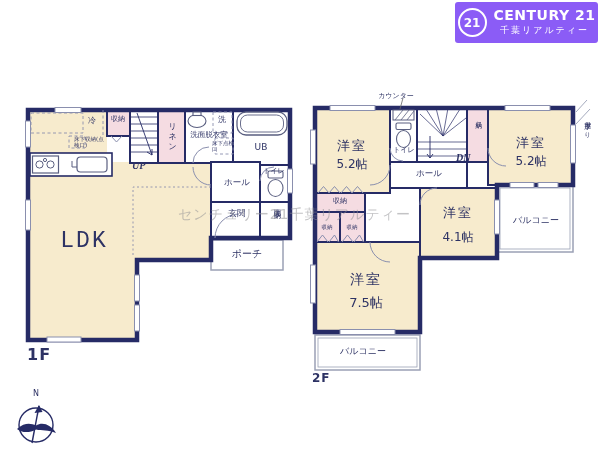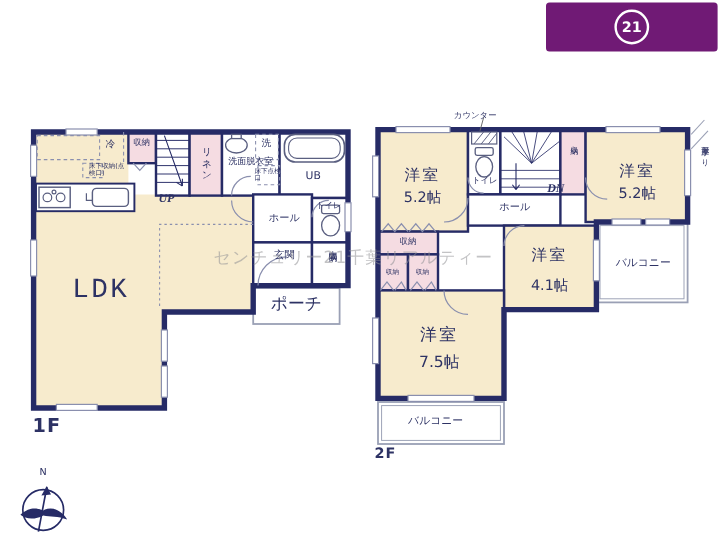--- a/index.html
+++ b/index.html
@@ -9,37 +9,41 @@
   .lbl{position:absolute;color:#2d3264;white-space:nowrap;
        line-height:1.12;transform:translate(-50%,-50%);z-index:5;}
   .lbl.tl{transform:none;}
   .lbl.v{writing-mode:vertical-rl;transform:translateX(-50%);letter-spacing:1px;}
   .lbl.wrap{white-space:normal;}
   .updn{font-family:"Liberation Serif",serif;font-style:italic;font-weight:bold;}
   .floorlbl{font-weight:bold;letter-spacing:1px;}
   .roomname{letter-spacing:2px;font-family:Liberation Mono, monospace;}
   .watermark{position:absolute;left:178px;top:206px;font-size:14px;letter-spacing:1px;
              color:rgba(145,145,150,0.55);z-index:9;white-space:nowrap;}
-  .logo{position:absolute;left:455px;top:2px;width:143px;height:41px;background:#701a75;
+  .logo{position:absolute;left:455px;top:2px;width:143px;height:41px;background:#8b5cf6;
         border-radius:3px;display:flex;align-items:center;justify-content:center;gap:7px;
         color:#fff;z-index:10;}
   .logo-badge{width:25px;height:25px;border:2.5px solid #fff;border-radius:50%;
         display:flex;align-items:center;justify-content:center;font-weight:bold;
         font-size:12px;flex:none;}
   .logo-brand{font-size:14px;font-weight:bold;letter-spacing:0.5px;line-height:1.1;}
   .logo-sub{font-size:9px;letter-spacing:2px;text-align:center;margin-top:1px;}
 </style>
 </head>
 <body>
 
 <div class="stage">
 
   <div class="logo">
     <div class="logo-badge">
       <span>21</span>
+    </div>
+    <div>
+      <div class="logo-brand">CENTURY 21</div>
+      <div class="logo-sub">千葉リアルティー</div>
     </div>
   </div>
 
   <svg style="left:25px;top:105px" width="272" height="245" viewBox="0 0 272 245">
 
     <path d="M3,5 L82,5 L82,57 L186,57 L186,155 L112,155 L112,235 L3,235 Z" fill="#f7ebcd"></path>
     <rect x="82" y="5" width="23" height="26" fill="#f5dce2" stroke="#262b66" stroke-width="2"></rect>
     <rect x="105" y="5" width="28" height="53" fill="#fff" stroke="#262b66" stroke-width="2"></rect>
     <rect x="133" y="5" width="27" height="53" fill="#f5dce2" stroke="#262b66" stroke-width="2"></rect>
     <rect x="160" y="5" width="48" height="53" fill="#fff" stroke="#262b66" stroke-width="2"></rect>
@@ -123,21 +127,21 @@
   <span class="lbl v" style="left:171px;top:117px;font-size:8px">リネン</span>
   <span class="lbl" style="left:209px;top:135px;font-size:7.5px">洗面脱衣室</span>
   <span class="lbl" style="left:222px;top:120px;font-size:8px">洗</span>
   <span class="lbl wrap" style="left:224px;top:146px;font-size:5.5px;width:24px">床下点検口</span>
   <span class="lbl wrap" style="left:91px;top:142px;font-size:5.5px;width:34px">床下収納(点検口)</span>
   <span class="lbl" style="left:261px;top:147px;font-size:9px">UB</span>
   <span class="lbl" style="left:237px;top:183px;font-size:8.5px">ホール</span>
   <span class="lbl" style="left:274px;top:172px;font-size:7px">トイレ</span>
   <span class="lbl" style="left:237px;top:214px;font-size:8.5px">玄関</span>
   <span class="lbl v" style="left:276px;top:203px;font-size:7px">土間収納</span>
-  <span class="lbl" style="left:247px;top:254px;font-size:14px">ポーチ</span>
+  <span class="lbl" style="left:247px;top:254px;font-size:10px">ポーチ</span>
   <span class="lbl roomname" style="left:84px;top:242px;font-size:23px">LDK</span>
   <span class="lbl tl floorlbl" style="left:27px;top:346px;font-size:16px">1F</span>
 
   <svg style="left:310px;top:90px" width="285" height="300" viewBox="0 0 285 300">
 
     <rect x="5" y="18" width="75" height="85" fill="#f7ebcd" stroke="#262b66" stroke-width="2"></rect>
     <rect x="80" y="18" width="27" height="54" fill="#fff" stroke="#262b66" stroke-width="2"></rect>
     <rect x="107" y="18" width="50" height="54" fill="#fff" stroke="#262b66" stroke-width="2"></rect>
     <rect x="157" y="18" width="21" height="54" fill="#f5dce2" stroke="#262b66" stroke-width="2"></rect>
     <rect x="178" y="18" width="85" height="77" fill="#f7ebcd" stroke="#262b66" stroke-width="2"></rect>

